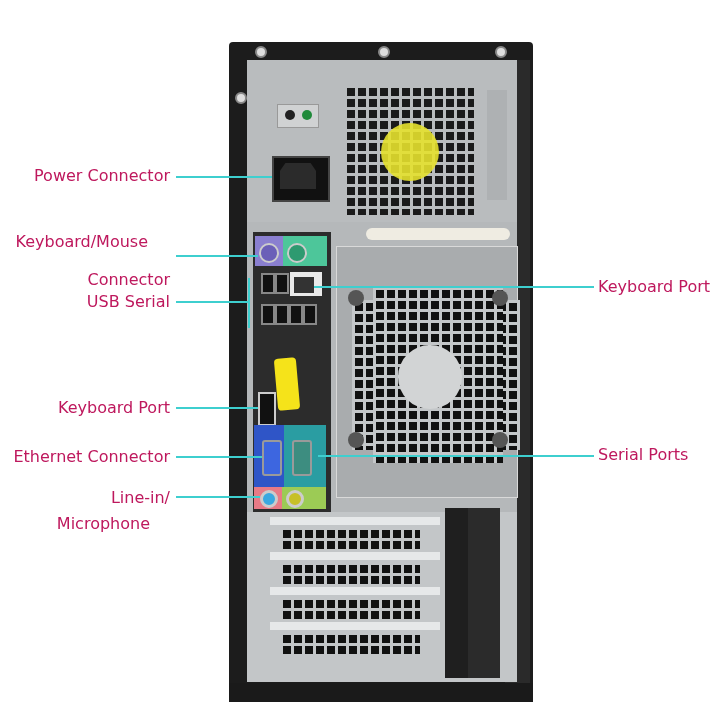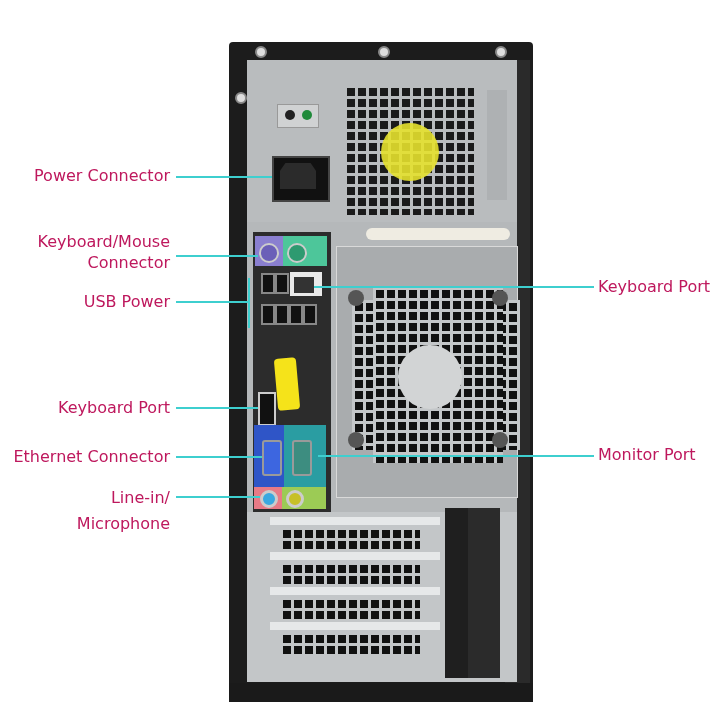--- a/index.html
+++ b/index.html
@@ -131,21 +131,21 @@
 <div class="leader" style="left:176px;top:255px;width:82px"></div>
 <div class="leader" style="left:176px;top:301px;width:72px"></div>
 <div class="vleader" style="left:248px;top:278px;height:50px"></div>
 <div class="leader" style="left:176px;top:407px;width:82px"></div>
 <div class="leader" style="left:176px;top:456px;width:86px"></div>
 <div class="leader" style="left:176px;top:496px;width:84px"></div>
 <div class="leader" style="left:314px;top:286px;width:280px"></div>
 <div class="leader" style="left:318px;top:455px;width:276px"></div>
 
 <div class="label left" style="right:550px;top:163px">Power Connector</div>
-<div class="label left" style="right:550px;top:229px">Keyboard/Mouse</div>
-<div class="label left" style="right:550px;top:250px">Connector</div>
-<div class="label left" style="right:550px;top:289px">USB Power</div>
+<div class="label left" style="right:572px;top:229px">Keyboard/Mouse</div>
+<div class="label left" style="right:550px;top:267px">Connector</div>
+<div class="label left" style="right:550px;top:289px">USB Serial</div>
 <div class="label left" style="right:550px;top:395px">Keyboard Port</div>
 <div class="label left" style="right:550px;top:444px">Ethernet Connector</div>
 <div class="label left" style="right:550px;top:485px">Line-in/</div>
-<div class="label left" style="right:550px;top:511px">Microphone</div>
+<div class="label left" style="right:570px;top:511px">Microphone</div>
 <div class="label" style="left:598px;top:274px">Keyboard Port</div>
-<div class="label" style="left:598px;top:442px">Monitor Port</div>
+<div class="label" style="left:598px;top:442px">Serial Ports</div>
 
 </body></html>

